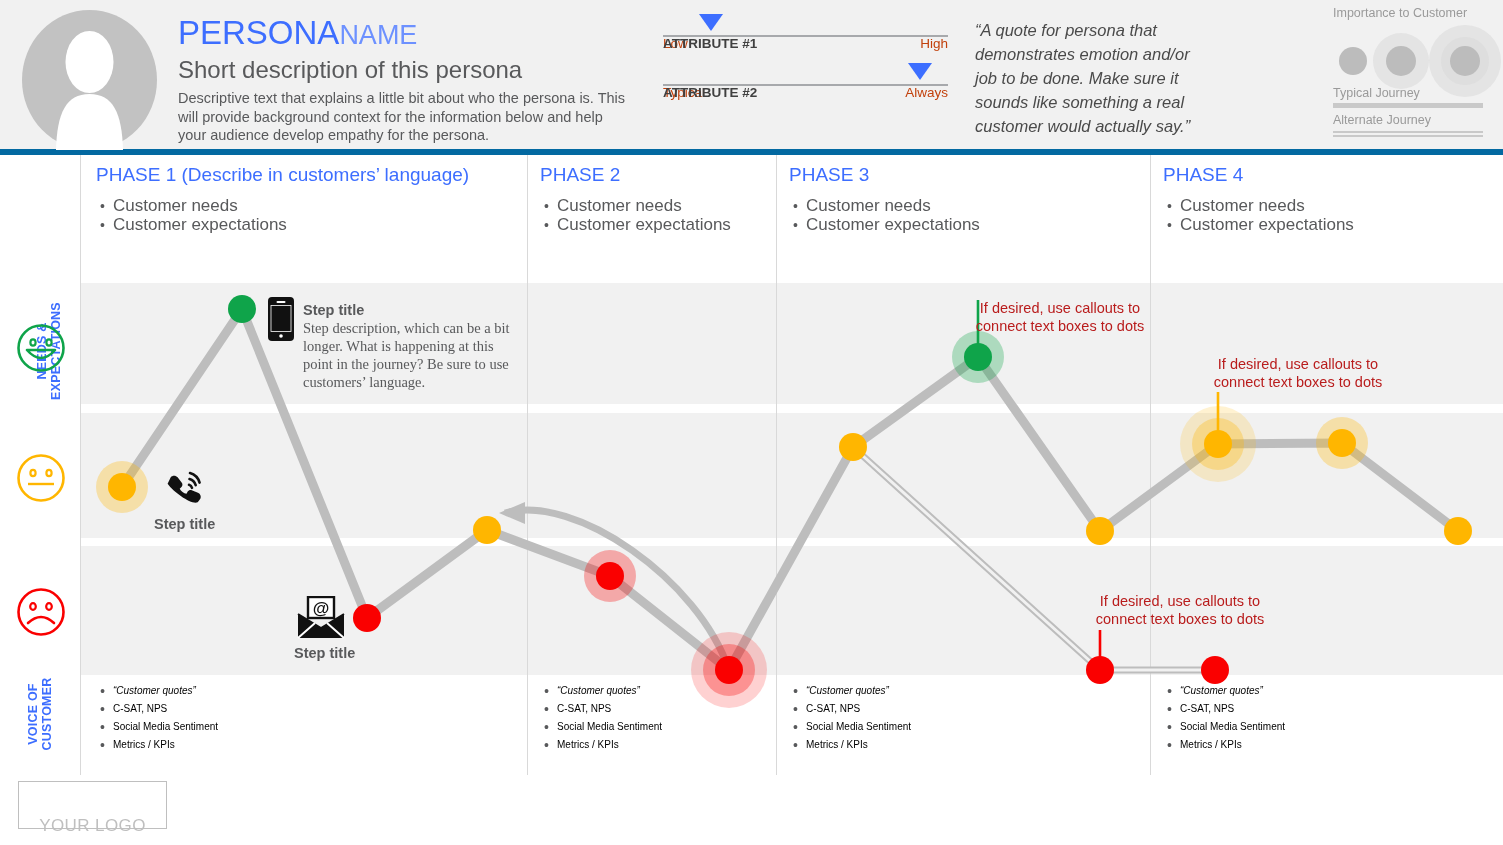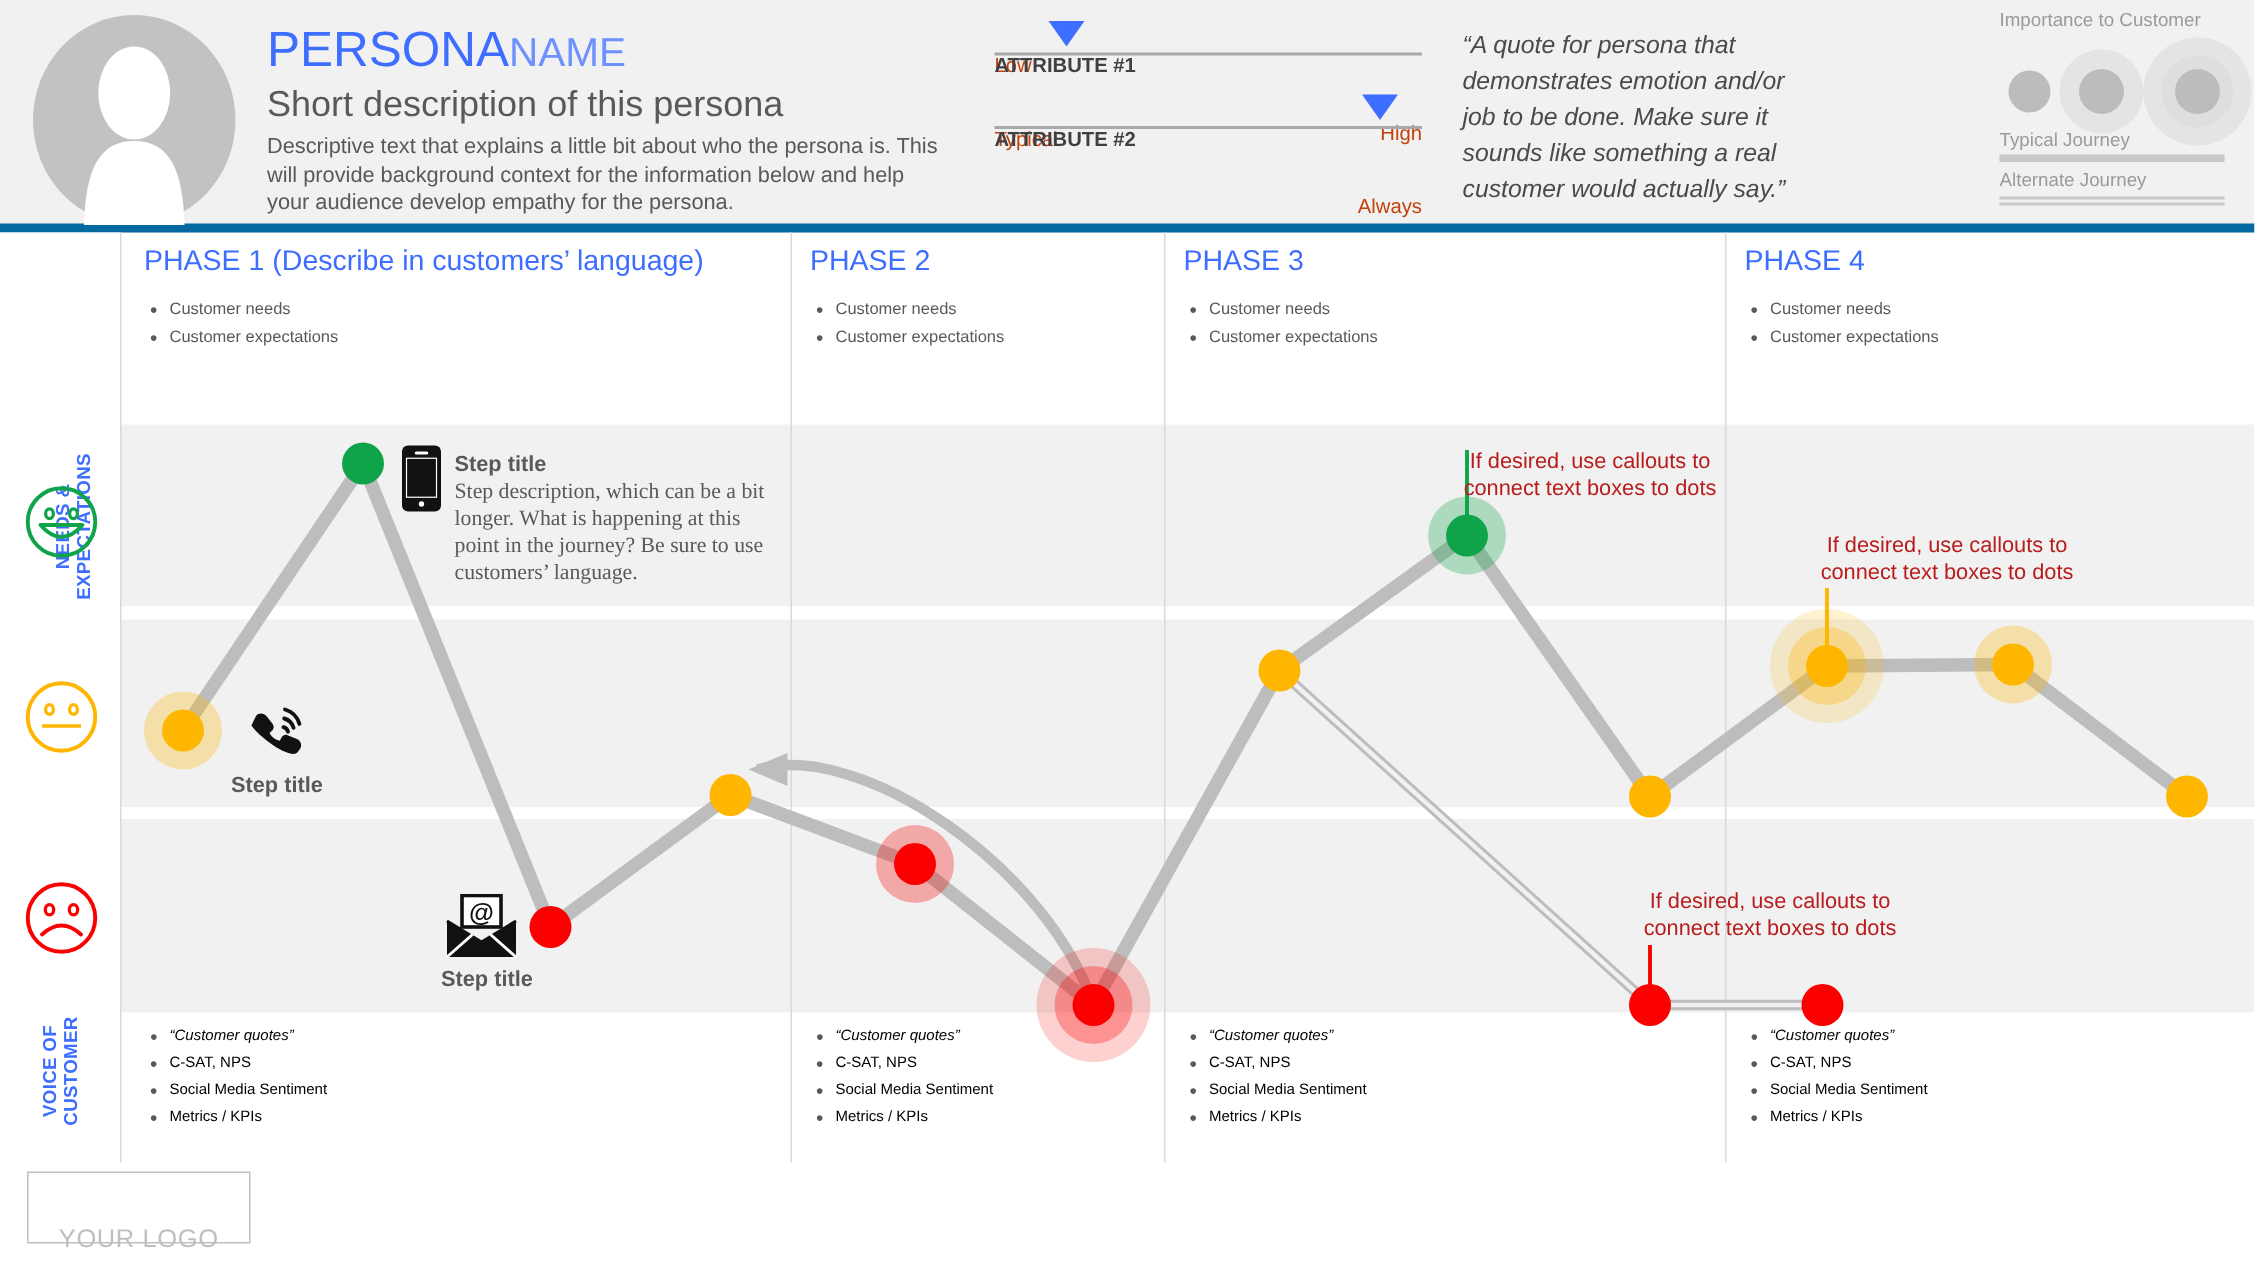--- a/index.html
+++ b/index.html
@@ -52,21 +52,21 @@
   .attr .marker {
     position: absolute; top: 6px; width: 0; height: 0;
     border-left: 12px solid transparent; border-right: 12px solid transparent;
     border-top: 17px solid #3d6eff;
     margin-left: -12px;
   }
   .attr .lbl-left, .attr .lbl-right, .attr .lbl-mid {
     position: absolute; top: 27px; font-size: 13.5px; color: #c2410c; line-height: 17px;
   }
   .attr .lbl-left { left: 0; }
-  .attr .lbl-right { right: 0; margin-top: 45px; }
+  .attr .lbl-right { right: 0; }
   .attr .lbl-mid { left: 0; width: 285px; text-align: left; font-weight: bold; color: #404040; }
 
   
   .quote {
     position: absolute; left: 975px; top: 18px; width: 230px;
     font-size: 16.5px; line-height: 24px; font-style: italic; color: #4a4a4a;
   }
 
   
   .legend { position: absolute; left: 1333px; top: 5px; width: 160px; height: 148px; }
@@ -94,21 +94,21 @@
 
   
   .board { position: absolute; left: 80px; top: 155px; width: 1423px; height: 620px; }
   .band { position: absolute; left: 0; width: 1423px; background: #f1f1f1; }
   .vdiv { position: absolute; top: 0; width: 1px; height: 620px; background: #d9d9d9; }
   .vdiv-left { position: absolute; left: 0; top: 0; width: 1px; height: 620px; background: #d9d9d9; }
 
   .phase { position: absolute; top: 8px; }
   .phase-title { color: #3d6eff; font-size: 19px; line-height: 24px; white-space: nowrap; }
   .phase-list { margin: 10px 0 0 0; padding: 0 0 0 17px; list-style: none; }
-  .phase-list li { font-size: 11px; line-height: 18.5px; color: #58595b; position: relative; }
+  .phase-list li { font-size: 17px; line-height: 18.5px; color: #58595b; position: relative; }
   .phase-list li::before {
     content: "\2022"; position: absolute; left: -13px; top: 0; color: #58595b; font-size: 14px;
   }
 
   .voc { position: absolute; }
   .voc ul { margin: 0; padding: 0 0 0 17px; list-style: none; }
   .voc li { font-size: 10px; line-height: 18px; color: #000000; position: relative; }
   .voc li::before {
     content: "\2022"; position: absolute; left: -13px; top: 0; color: #58595b; font-size: 14px;
   }

